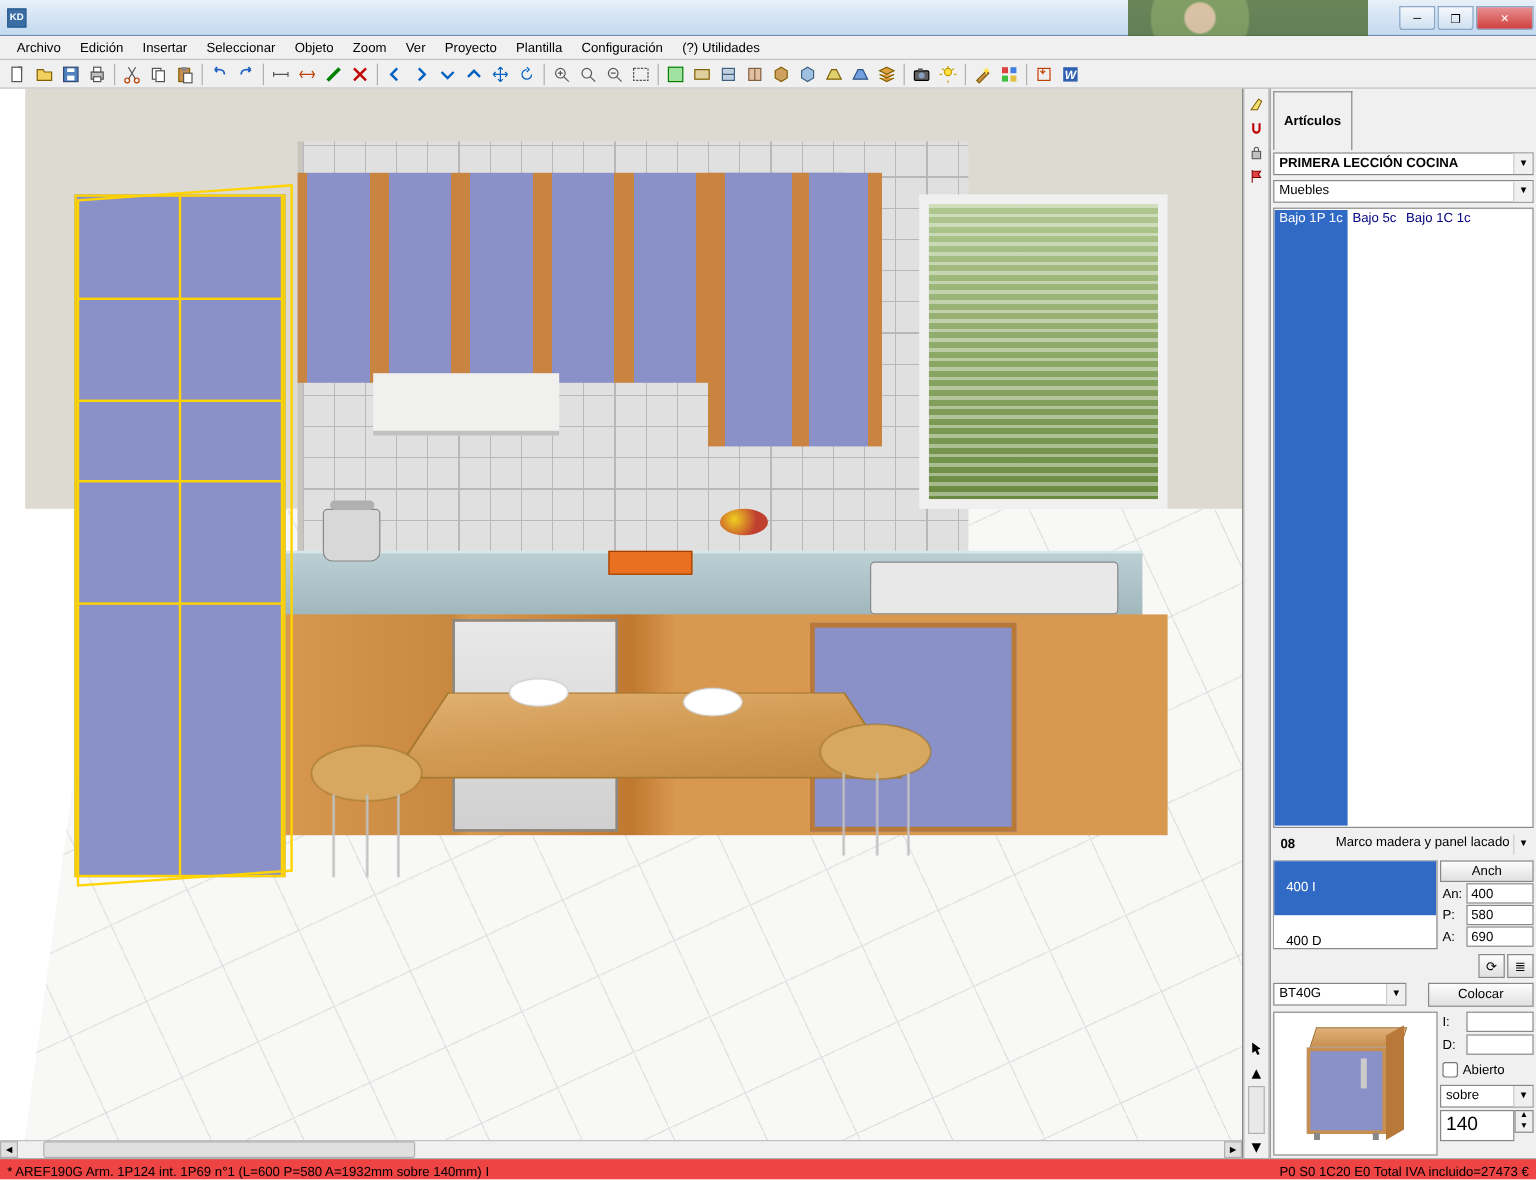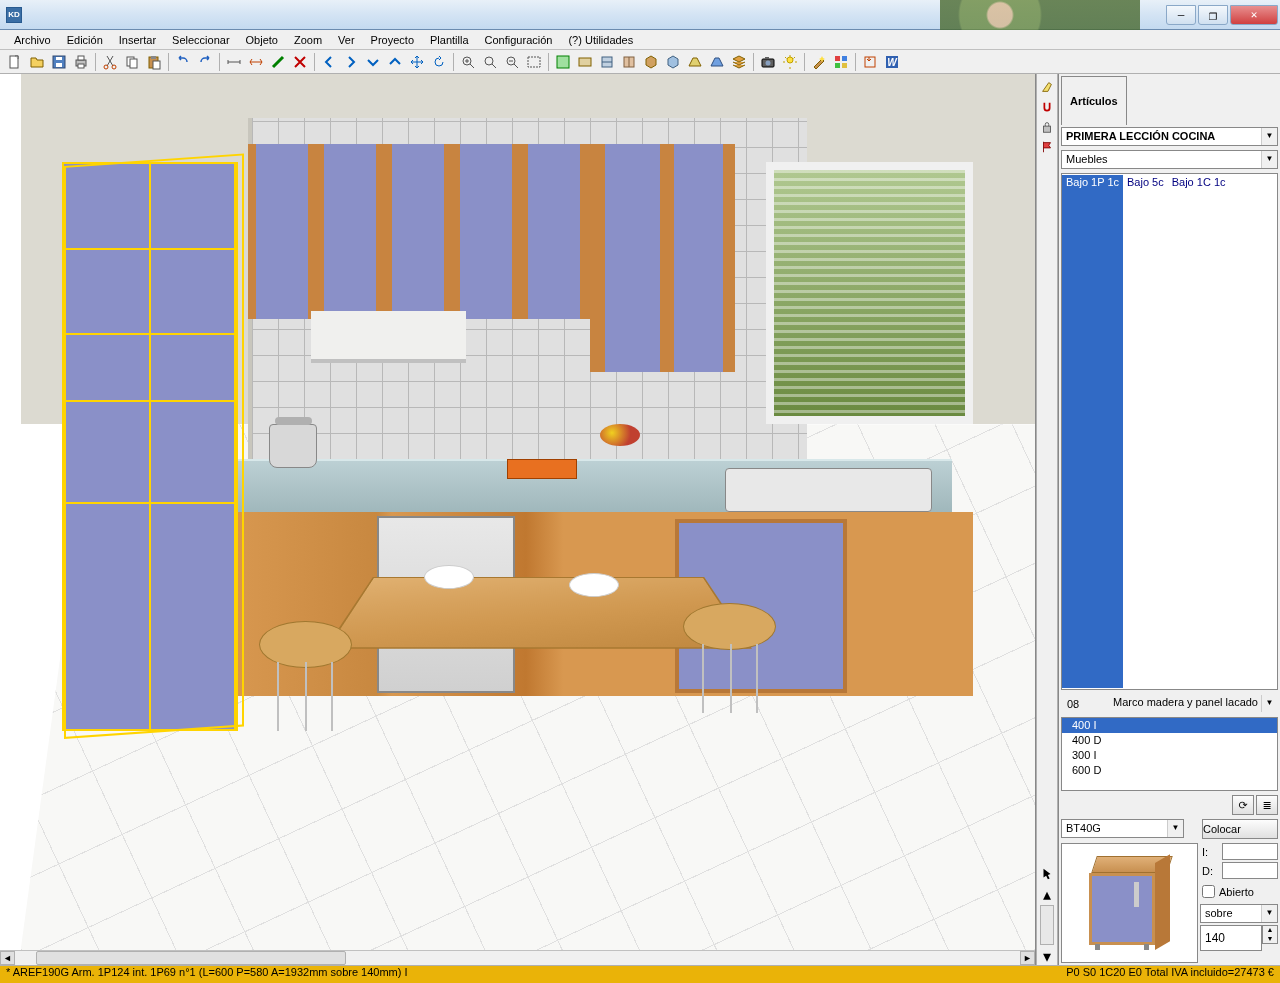--- a/index.html
+++ b/index.html
@@ -101,60 +101,60 @@
   .panel-tab span{display:inline-block;border:1px solid #888;border-bottom:none;background:#f0f0f0;padding:18px 8px;font-weight:bold;font-size:11px}
   .combo { position:relative; margin:2px; }
   .combo input, .combo .display { width:100%; height:19px; border:1px solid #888; background:#fff; padding:2px 18px 2px 4px; font-size:11px }
   .combo .display.bold { font-weight:bold }
   .combo .drop { position:absolute; right:1px; top:1px; width:16px; height:17px; background:#f0f0f0; text-align:center; font-size:8px; line-height:16px; border-left:1px solid #ccc }
   .listbox { margin:2px; border:1px solid #888; background:#fff; overflow-y:scroll; font-size:11px; line-height:14px; padding:1px 0 }
   .listbox.main { flex:1; min-height:0 }
   .listbox .item { padding:0 4px; white-space:nowrap; color:#000080 }
   .listbox .item.selected { background:#316ac5; color:#fff }
   .desc-row { display:flex; align-items:center; margin:2px; gap:4px; justify-content:space-between }
-  .desc-row .code{font-weight:normal;padding-left:6px}
+  .desc-row .code{font-weight:bold;padding-left:6px}
   .desc-row .desc-combo{flex:1;position:relative}
   .desc-row .desc-combo .display{border:none;background:transparent;text-align:right;padding-right:20px}
   .size-panel { display:flex; margin:2px; gap:2px }
   .size-list { flex:1; border:1px solid #888; background:#fff; height:74px; overflow-y:scroll }
-  .size-list .item{padding:0 10px;font-size:11px;line-height:15px;color:#000}
+  .size-list .item{padding:15px 10px;font-size:11px;line-height:15px;color:#000}
   .size-list .item.selected{background:#316ac5;color:#fff}
   .dims { width:78px; display:flex; flex-direction:column; gap:1px }
   .dims .btn{height:18px;border:1px solid #888;background:linear-gradient(#fdfdfd,#e0e0e0);text-align:center;font-size:11px;line-height:16px}
   .dims .row{display:flex;height:17px;align-items:center}
   .dims .row label{width:22px;font-size:11px;padding-left:2px}
   .dims .row input{flex:1;min-width:0;border:1px solid #888;height:17px;font-size:11px;padding:0 3px}
   .icon-row { display:flex; justify-content:flex-end; gap:2px; margin:2px }
   .icon-row .ib{width:22px;height:20px;border:1px solid #888;background:linear-gradient(#fdfdfd,#e0e0e0);display:flex;align-items:center;justify-content:center;font-size:11px}
   .place-row { display:flex; margin:2px; gap:18px }
   .place-row .combo{flex:1;margin:0}
-  .place-row .btn{width:76px;border:1px solid #888;background:linear-gradient(#fdfdfd,#e0e0e0);text-align:left;font-size:11px;line-height:18px}
+  .place-row .btn{width:88px;border:1px solid #888;background:linear-gradient(#fdfdfd,#e0e0e0);text-align:center;font-size:11px;line-height:18px}
   .preview-row { display:flex; margin:2px; gap:2px; height:120px }
   .preview { flex:1; border:1px solid #888; background:#fff; display:flex; align-items:center; justify-content:center }
   .preview .cabinet{width:60%;height:80%;position:relative}
   .preview .cabinet .top{position:absolute;top:0;left:6%;right:0;height:18%;background:linear-gradient(#e0b078,#c89050);border:1px solid #a07030;transform:skewX(-18deg)}
   .preview .cabinet .front{position:absolute;top:18%;left:0;right:18%;bottom:6%;background:#8a90c8;border:3px solid #c89050}
   .preview .cabinet .side{position:absolute;top:8%;right:0;width:18%;bottom:0;background:#b87838;transform:skewY(-30deg);transform-origin:left top}
   .preview .cabinet .handle{position:absolute;top:28%;left:56%;width:5px;height:26%;background:#ccc}
   .preview .cabinet .leg{position:absolute;bottom:0;width:5px;height:7%;background:#888}
   .preview .cabinet .leg.l1{left:8%} .preview .cabinet .leg.l2{left:68%}
   .preview-controls{width:78px;display:flex;flex-direction:column;gap:2px}
   .preview-controls .row{display:flex;align-items:center;height:17px}
   .preview-controls .row label{width:22px;font-size:11px;padding-left:2px}
   .preview-controls .row input{flex:1;min-width:0;border:1px solid #888;height:17px;font-size:11px;padding:0 3px}
   .preview-controls .chk{display:flex;align-items:center;gap:4px;font-size:11px;margin:4px 0 4px 2px}
   .preview-controls .chk input{width:13px;height:13px}
   .preview-controls .combo{margin:0}
   .preview-controls .spin{display:flex}
-  .preview-controls .spin input{flex:1;min-width:0;border:1px solid #888;height:19px;font-size:12px;padding:12px 4px}
+  .preview-controls .spin input{flex:1;min-width:0;border:1px solid #888;height:19px;font-size:16px;padding:12px 4px}
   .preview-controls .spin .ud{width:16px;height:19px;border:1px solid #888;background:#f0f0f0;font-size:7px;display:flex;flex-direction:column}
   .preview-controls .spin .ud span{flex:1;text-align:center;line-height:8px}
 
   
-  .statusbar { height:18px; background:#eab308; border-top:1px solid #b0b0b0; display:flex; align-items:flex-start; font-size:11px; padding:0 6px }
+  .statusbar { height:18px; background:#ef4444; border-top:1px solid #b0b0b0; display:flex; align-items:flex-end; font-size:11px; padding:0 6px }
   .statusbar .status-right{margin-left:auto}
 </style>
 </head>
 <body>
 
 <div class="titlebar">
   <div class="app-icon">KD</div>
   <div class="bg-photo"></div>
   <div class="win-controls">
     <div class="win-btn">—</div>
@@ -505,20 +505,35 @@
       </div>
     </div>
 
     <div class="size-panel">
       <div class="size-list" id="sizes-list">
           <div class="item selected">400 I</div>
           <div class="item">400 D</div>
           <div class="item">300 I</div>
           <div class="item">600 D</div>
         </div>
+      <div class="dims">
+        <div class="btn">Anch</div>
+        <div class="row">
+            <label>An:</label>
+            <input value="400" style="">
+          </div>
+        <div class="row">
+            <label>P:</label>
+            <input value="580" style="">
+          </div>
+        <div class="row">
+            <label>A:</label>
+            <input value="690" style="">
+          </div>
+      </div>
     </div>
 
     <div class="icon-row">
       <div class="ib">⟳</div>
       <div class="ib">≣</div>
     </div>
 
     <div class="place-row">
       <div class="combo">
         <div class="display">BT40G</div>

